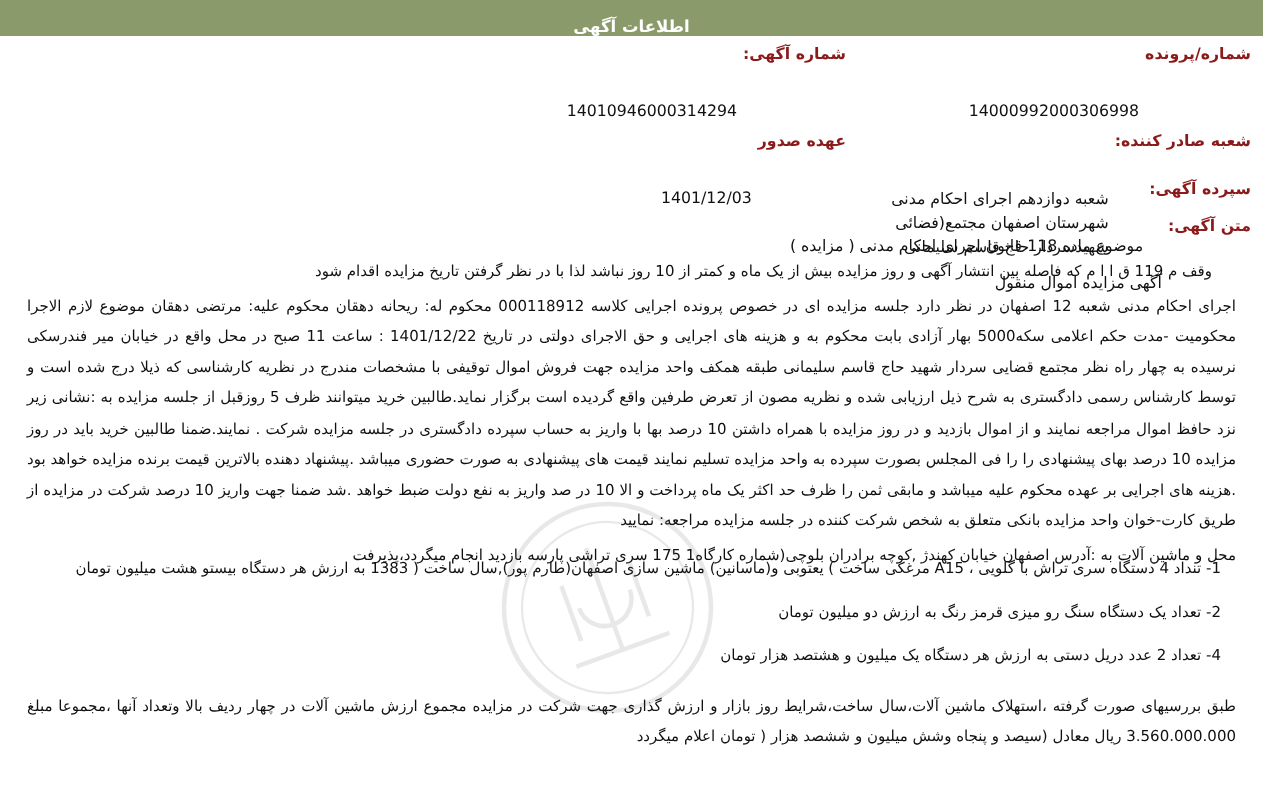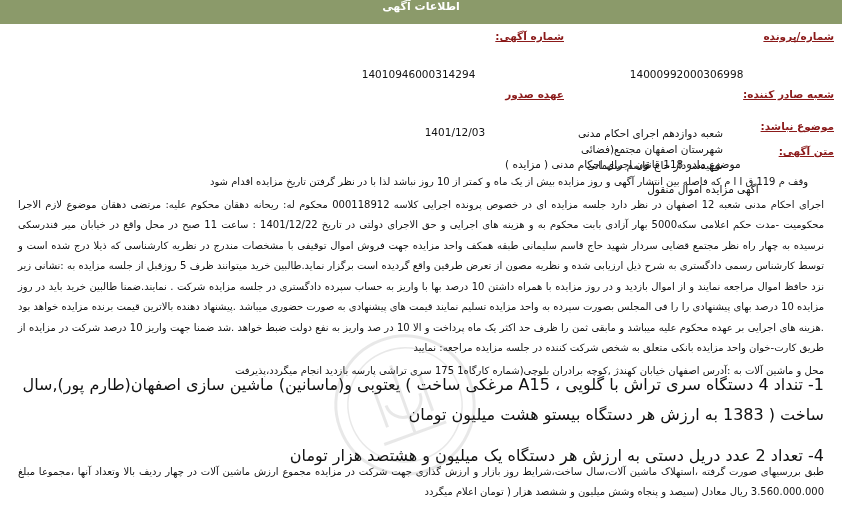--- a/index.html
+++ b/index.html
@@ -25,21 +25,21 @@
   
   .banner {
     position: absolute;
     top: 0;
     right: 0;
     width: 842px;
     height: 24px;
     background: #8b9a6a;
     color: #ffffff;
     display: flex;
-    align-items: flex-start;
+    align-items: flex-end;
     justify-content: center;
     font-size: 11px;
     font-weight: bold;
     letter-spacing: 0.5px;
   }
   
   .meta {
     position: absolute;
     top: 30px;
     right: 8px;
@@ -56,22 +56,21 @@
     display: flex;
     flex-direction: row;
     align-items: flex-start;
   }
   .meta-cell.c-right { width: 270px; justify-content: flex-start; }
   .meta-cell.c-mid   { width: 300px; justify-content: flex-start; }
   .lbl {
     color: #8b1a1a;
     font-weight: bold;
     white-space: nowrap;
-    margin-left: 20px;
-    text-decoration: underline;
+    margin-left: 4px;
   }
   .val {
     color: #111111;
     white-space: nowrap;
     margin-top: 38px;
   }
   .val.wrap { white-space: normal; line-height: 1.5; }
 
   .meta-line2 { margin-top: 2px; }
 
@@ -99,23 +98,23 @@
   }
   .body-text p {
     margin: 0 0 2px 0;
   }
   .body-text p.indent { text-indent: 16px; }
 
   
   .list-section {
     position: absolute;
     top: 370px;
-    right: 18px;
+    right: 28px;
     width: 806px;
-    font-size: 16px;
+    font-size: 10px;
     line-height: 1.9;
     color: #111;
   }
   .list-section .item { margin-bottom: 10px; }
 
   .final-note {
     position: absolute;
     top: 462px;
     right: 18px;
     width: 806px;
@@ -166,37 +165,38 @@
         <span class="val wrap">شعبه دوازدهم اجرای احکام مدنی شهرستان اصفهان  مجتمع(فضائی شهیدسردار حاج قاسم سلیمانی</span>
       </div>
       <div class="meta-cell c-mid">
         <span class="lbl">عهده صدور</span>
         <span class="val">1401/12/03</span>
       </div>
     </div>
   </div>
 
   <div class="subject" id="subject-row">
-    <span class="lbl">موضوع نباشد:</span>
+    <span class="lbl">سپرده آگهی:</span>
     <span class="val">موضوع ماده 118 قانون اجرای احکام مدنی ( مزایده )</span>
   </div>
 
   <div class="subject" id="notice-row">
     <span class="lbl">متن آگهی:</span>
     <span class="val bold">آگهی مزایده اموال منقول</span>
   </div>
 
   <div class="body-text">
     <p class="indent">وقف م 119 ق ا ا م که فاصله بین انتشار آگهی و روز مزایده بیش از یک ماه و کمتر از  10  روز نباشد لذا با در نظر گرفتن تاریخ مزایده اقدام شود</p>
     <p>اجرای احکام مدنی شعبه  12 اصفهان در نظر دارد جلسه مزایده ای در خصوص پرونده اجرایی کلاسه  000118912 محکوم له: ریحانه دهقان  محکوم علیه: مرتضی دهقان موضوع لازم الاجرا محکومیت -مدت حکم اعلامی   سکه5000 بهار آزادی بابت محکوم به و هزینه های اجرایی و حق الاجرای دولتی در تاریخ   1401/12/22 : ساعت 11 صبح در محل واقع در خیابان میر فندرسکی نرسیده به چهار راه نظر مجتمع قضایی سردار شهید حاج قاسم سلیمانی طبقه همکف واحد مزایده جهت فروش اموال توقیفی با مشخصات مندرج در نظریه کارشناسی که ذیلا درج شده است و توسط کارشناس رسمی دادگستری به شرح ذیل ارزیابی شده و نظریه مصون از تعرض طرفین واقع گردیده است برگزار نماید.طالبین خرید میتوانند ظرف 5 روزقبل از جلسه مزایده به :نشانی    زیر  نزد حافظ اموال مراجعه نمایند و از  اموال بازدید و در روز مزایده با همراه داشتن 10 درصد بها با واریز به حساب سپرده دادگستری در جلسه مزایده شرکت  . نمایند.ضمنا  طالبین  خرید باید در روز مزایده 10 درصد بهای پیشنهادی را را فی المجلس بصورت سپرده به واحد مزایده  تسلیم  نمایند قیمت های پیشنهادی به صورت  حضوری میباشد .پیشنهاد دهنده بالاترین  قیمت برنده مزایده خواهد بود .هزینه های اجرایی بر عهده محکوم علیه میباشد و مابقی ثمن را ظرف حد اکثر یک ماه پرداخت و الا 10 در صد واریز به نفع دولت ضبط خواهد .شد ضمنا جهت واریز 10 درصد شرکت در مزایده از طریق کارت-خوان واحد مزایده بانکی متعلق به شخص شرکت کننده در جلسه مزایده مراجعه: نمایید</p>
     <p>محل و ماشین آلات به :آدرس اصفهان خیابان  کهندژ ,کوچه برادران  بلوچی(شماره  کارگاه1 175 سری تراشی پارسه بازدید انجام میگردد،پذیرفت</p>
   </div>
 
   <div class="list-section">
     <div class="item">1- تنداد 4 دستگاه سری تراش با  گلویی  ، A15 مرغکی  ساخت ) یعتوبی و(ماسانین) ماشین سازی  اصفهان(طارم  پور),سال ساخت   ( 1383 به ارزش هر دستگاه بیستو هشت  میلیون تومان</div>
+    <div class="item">2- تعداد یک دستگاه سنگ رو میزی قرمز رنگ به ارزش دو میلیون تومان</div>
     <div class="item">4- تعداد 2 عدد دریل دستی به ارزش هر دستگاه یک میلیون و هشتصد هزار تومان</div>
   </div>
 
   <div class="final-note">طبق بررسیهای صورت  گرفته ،استهلاک ماشین آلات،سال ساخت،شرایط روز بازار و ارزش گذاری جهت شرکت در مزایده  مجموع ارزش ماشین آلات در چهار ردیف بالا وتعداد آنها ،مجموعا مبلغ  3.560.000.000 ریال معادل (سیصد و پنجاه وشش  میلیون و  ششصد هزار  ( تومان اعلام  میگردد</div>
 
   <div class="watermark">
     <svg viewBox="0 0 100 100" xmlns="http://www.w3.org/2000/svg">
       <circle cx="50" cy="50" r="46" fill="none" stroke="#555" stroke-width="2"></circle>
       <circle cx="50" cy="50" r="38" fill="none" stroke="#555" stroke-width="1"></circle>
       <path d="M50 22 L50 70 M34 34 L34 60 M66 34 L66 60 M28 70 L72 70" stroke="#555" stroke-width="2" fill="none"></path>

